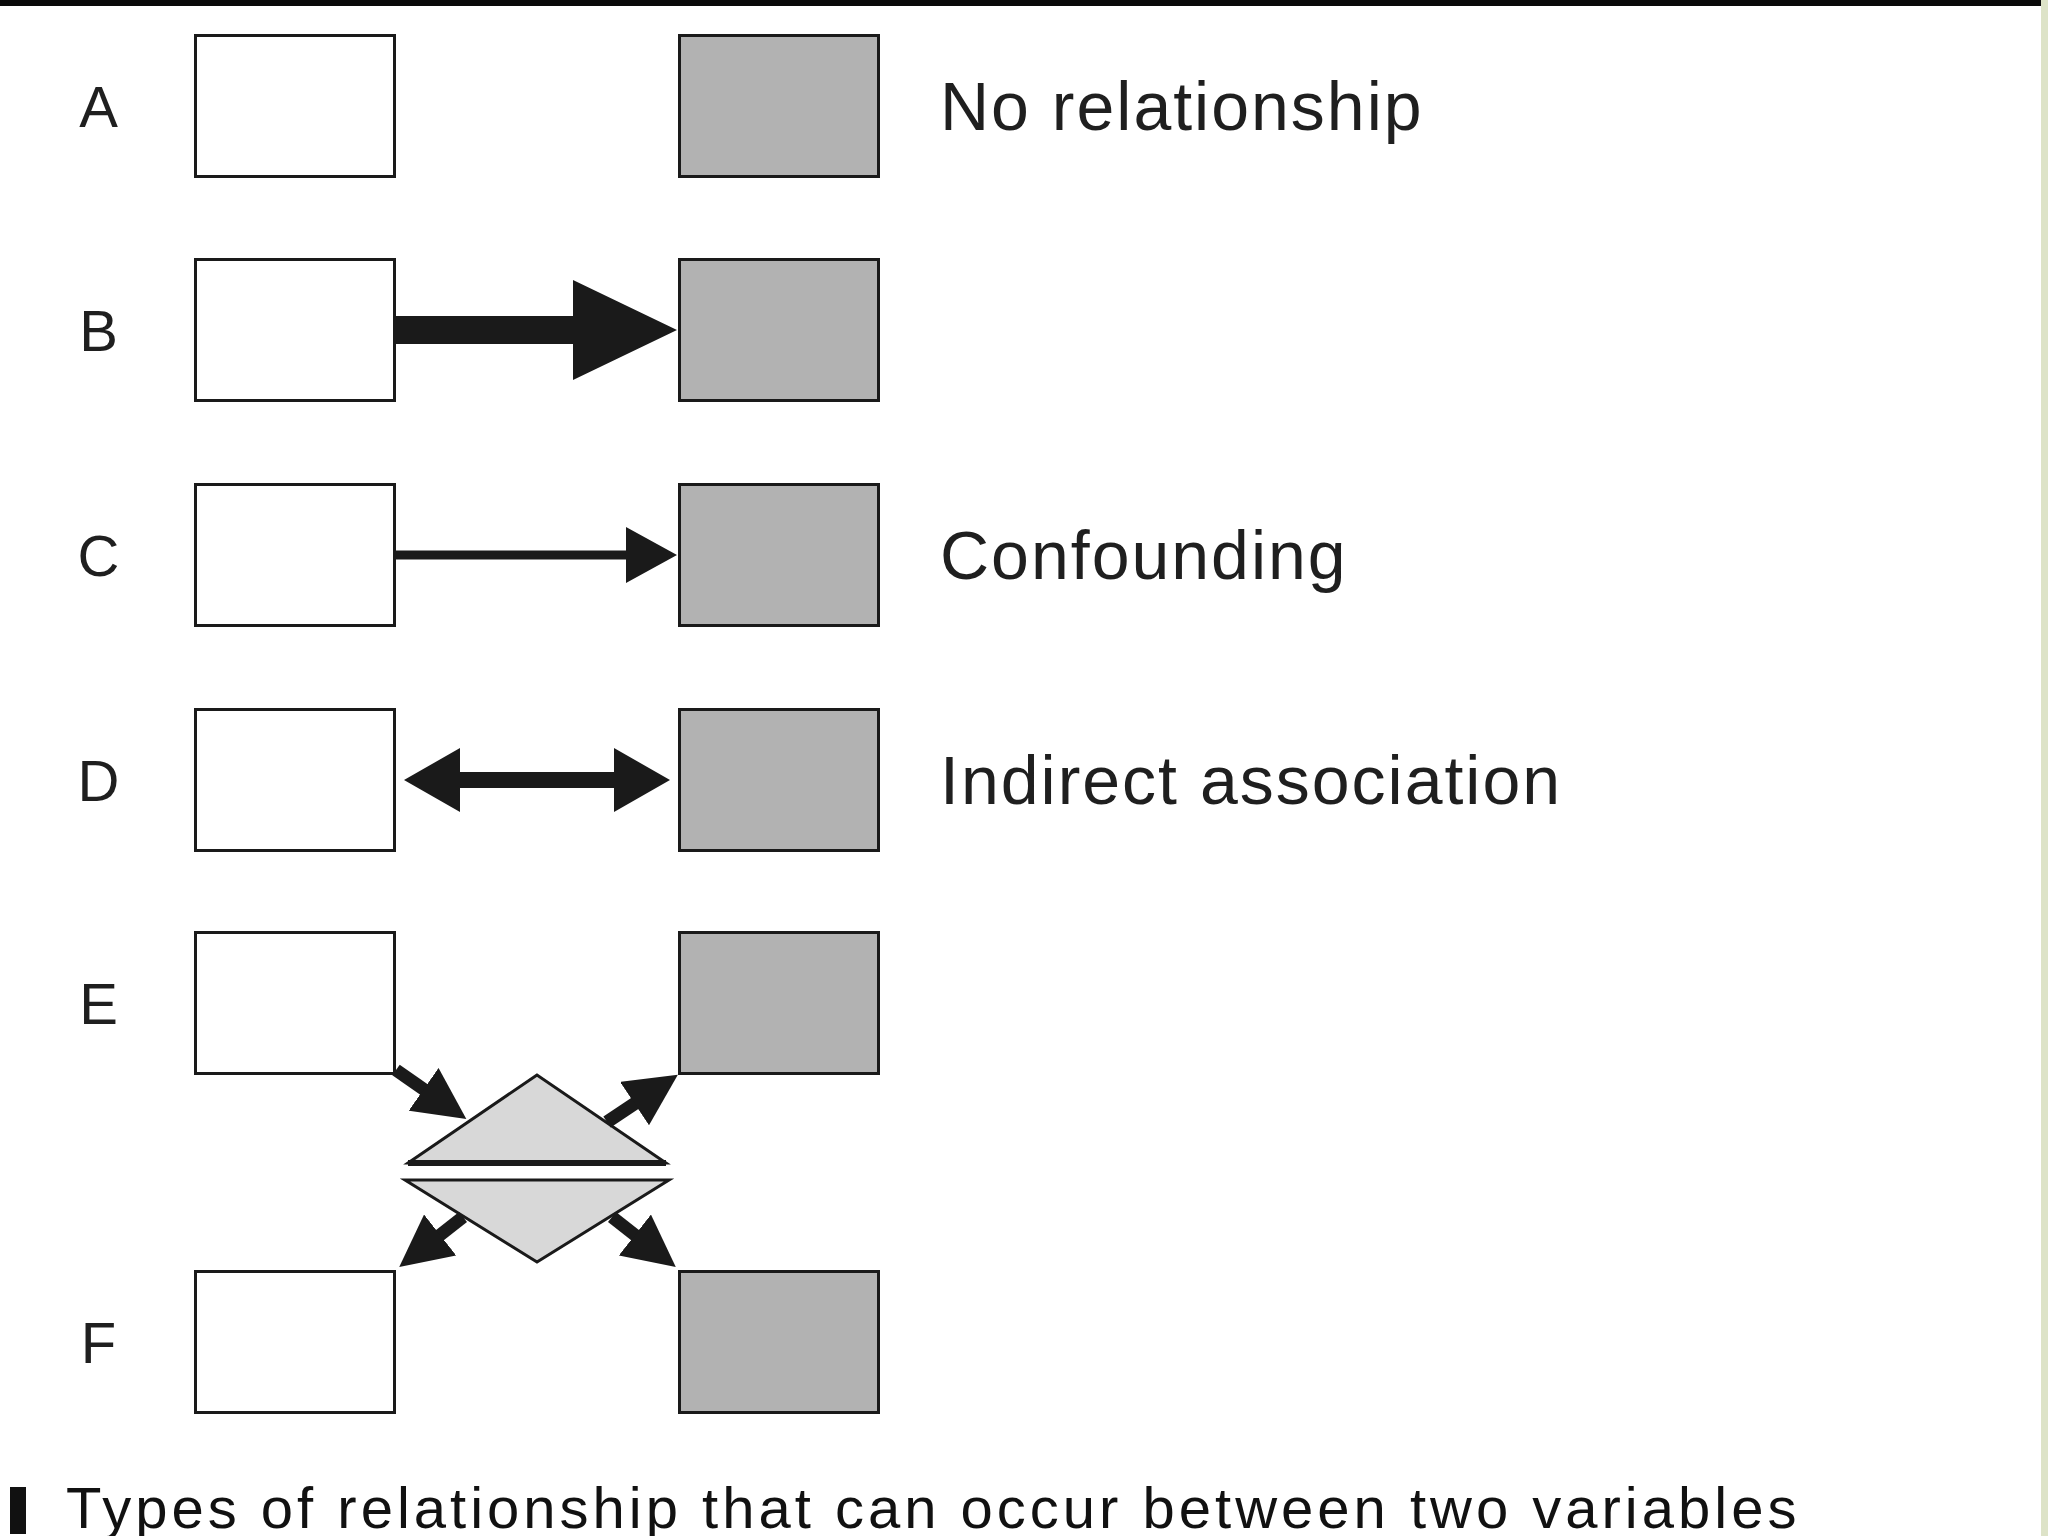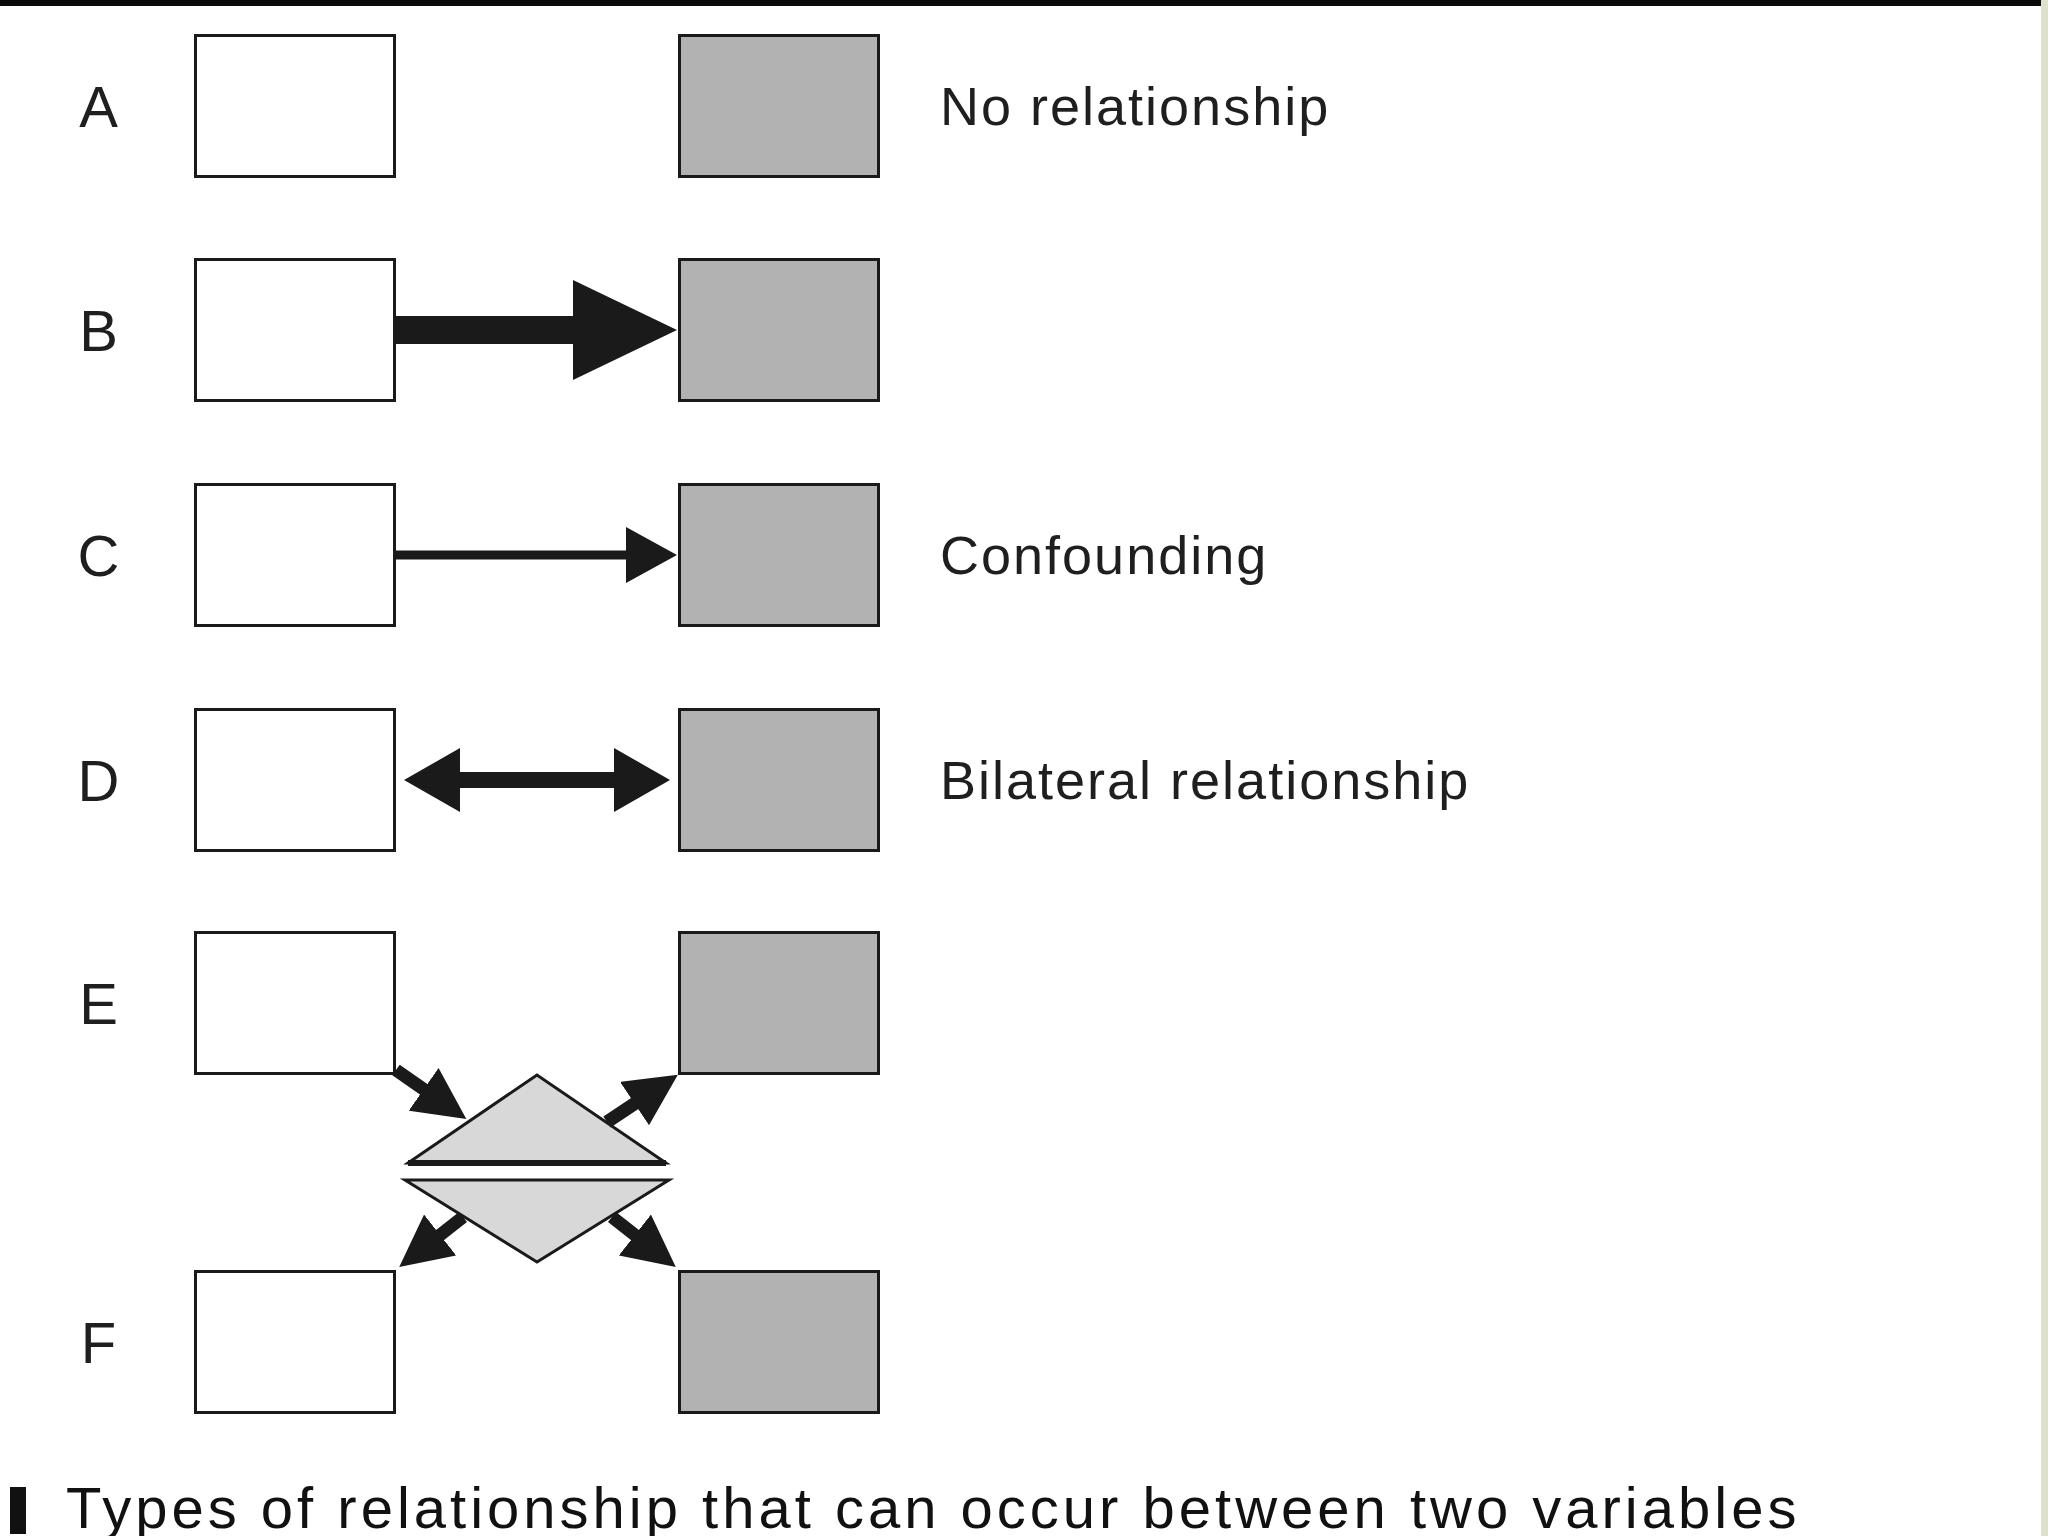--- a/index.html
+++ b/index.html
@@ -7,21 +7,21 @@
          font-family:"Liberation Sans", sans-serif;color:#1f1f1f;}
   .top-border{position:absolute;left:0;top:0;width:2048px;height:6px;background:#0a0a0a;}
   .right-strip{position:absolute;right:0;top:0;width:7px;height:1536px;background:#dde3c8;}
   .row-letter{position:absolute;left:56px;width:86px;height:144px;
               display:flex;align-items:center;justify-content:center;
               font-size:58px;letter-spacing:1px;color:#1f1f1f;}
   .vbox{position:absolute;width:202px;height:144px;border:3px solid #1a1a1a;box-sizing:border-box;}
   .vbox.white{background:#ffffff;}
   .vbox.gray{background:#b2b2b2;}
   .row-label{position:absolute;left:940px;height:144px;display:flex;align-items:center;
-             font-size:54px;letter-spacing:2px;white-space:nowrap;color:#1f1f1f;}
+             font-size:68px;letter-spacing:2px;white-space:nowrap;color:#1f1f1f;}
   .arrow-svg{position:absolute;display:block;}
   .caption{position:absolute;left:66px;top:1474px;font-size:58px;letter-spacing:4px;
            white-space:nowrap;color:#111111;}
   .caption-marker{position:absolute;left:10px;top:1487px;width:16px;height:47px;background:#111111;}
 </style>
 </head>
 <body>
 
 <div id="stage">
 
@@ -47,21 +47,21 @@
   </svg>
   <div class="vbox gray" style="left:678px;top:483px"></div>
   <div class="row-label" style="top:483px">Confounding</div>
 
   <div class="row-letter" style="top:708px">D</div>
   <div class="vbox white" style="left:194px;top:708px"></div>
   <svg class="arrow-svg" style="left:396px;top:746px" width="282" height="68" viewBox="0 0 282 68">
     <polygon points="8,34 64,2 64,26 218,26 218,2 274,34 218,66 218,42 64,42 64,66" fill="#1a1a1a"></polygon>
   </svg>
   <div class="vbox gray" style="left:678px;top:708px"></div>
-  <div class="row-label" style="top:708px">Bilateral relationship</div>
+  <div class="row-label" style="top:708px">Indirect association</div>
 
   <div class="row-letter" style="top:931px">E</div>
   <div class="vbox white" style="left:194px;top:931px"></div>
   <div class="vbox gray" style="left:678px;top:931px"></div>
 
   <svg class="arrow-svg" style="left:380px;top:1040px" width="320" height="260" viewBox="0 0 320 260">
     <defs>
       <marker id="ah" viewBox="0 0 4 4" refX="0.5" refY="2" markerWidth="4" markerHeight="4" orient="auto" markerUnits="strokeWidth">
         <path d="M0,0 L4,2 L0,4 z" fill="#1a1a1a"></path>
       </marker>

